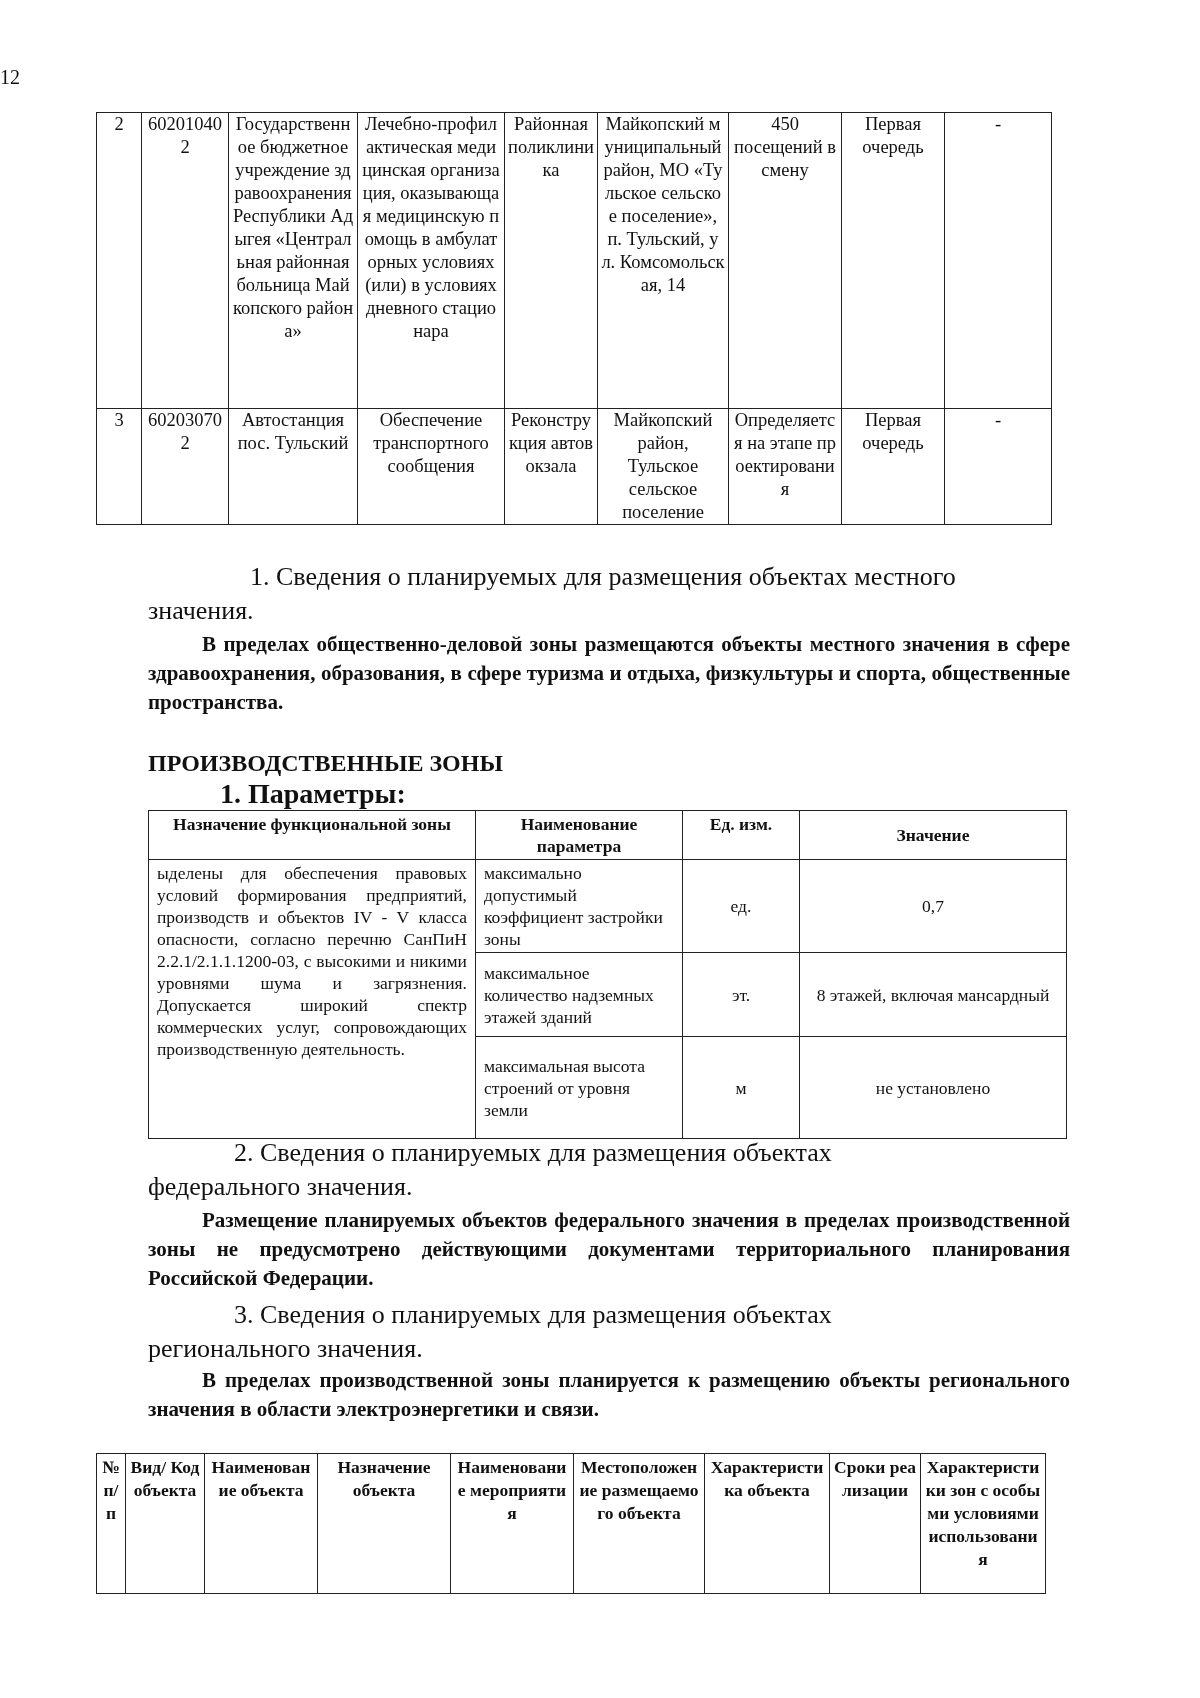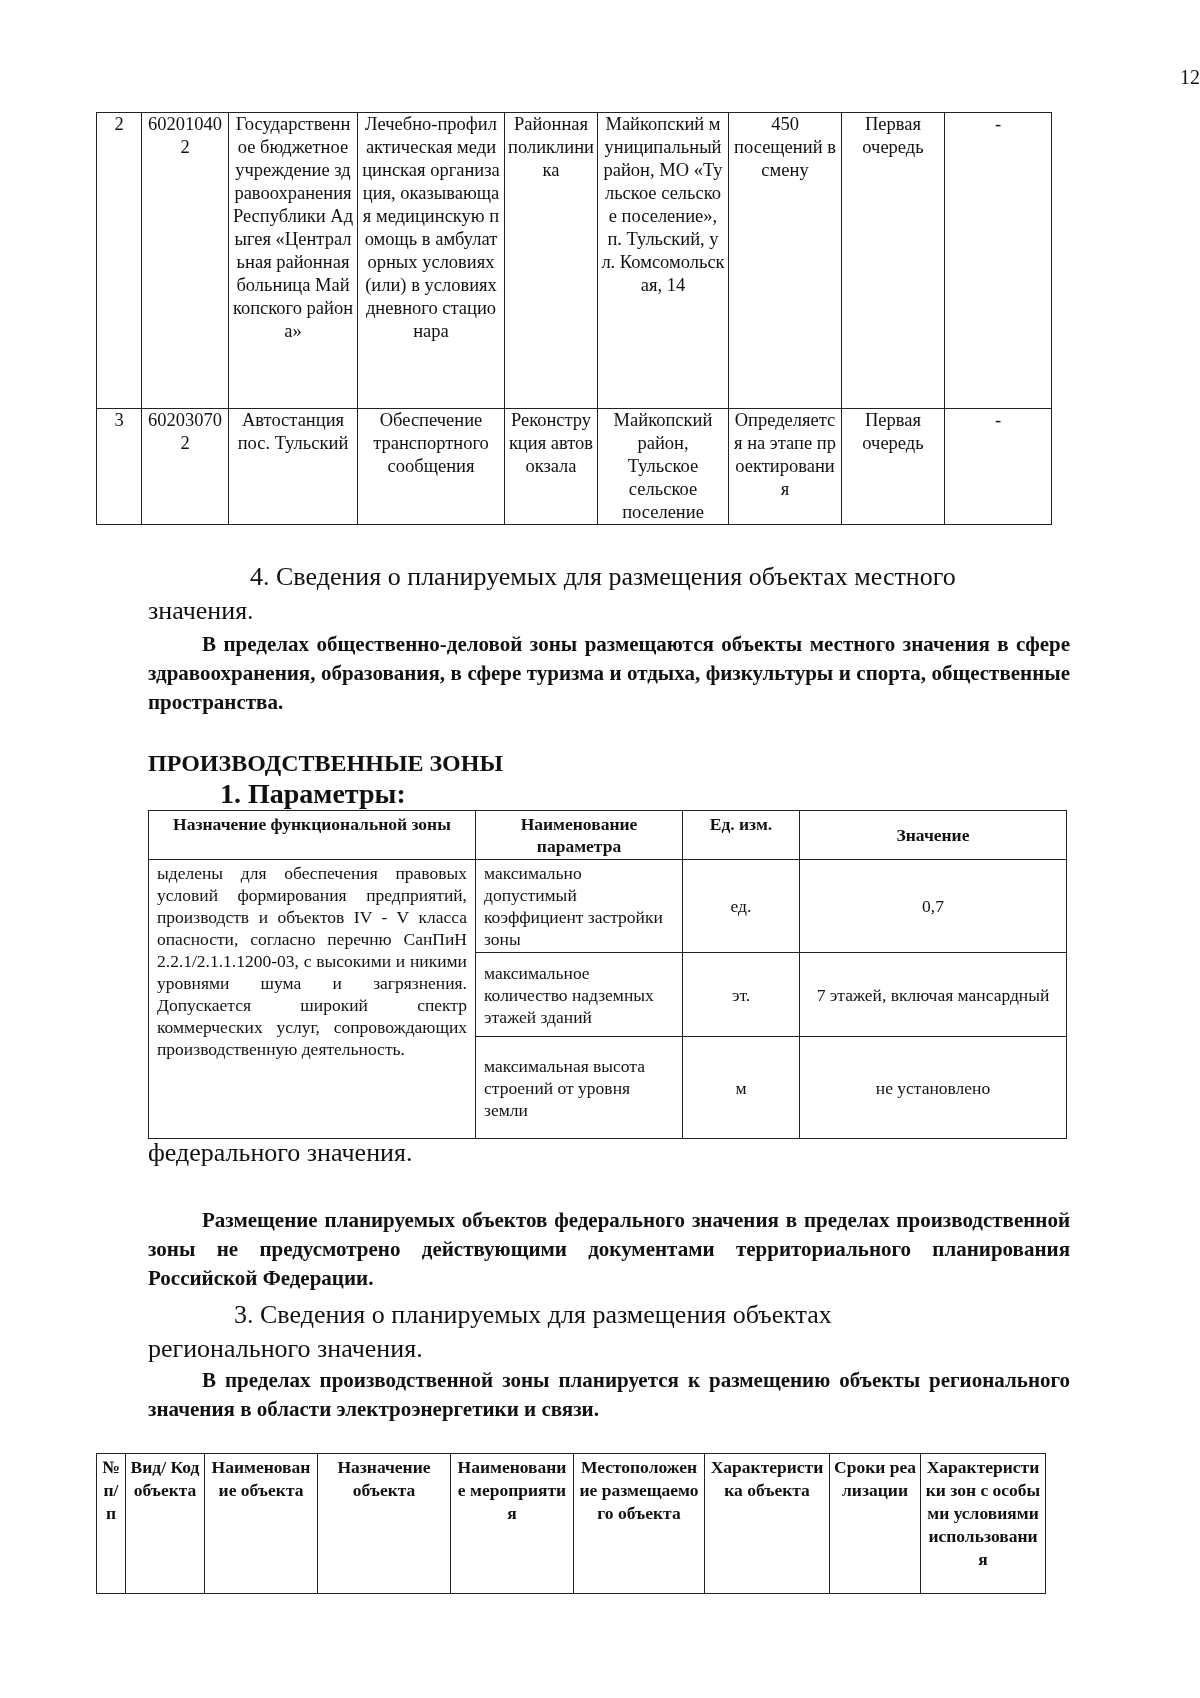--- a/index.html
+++ b/index.html
@@ -1,19 +1,19 @@
 <!DOCTYPE html>
 <html><head>
 <meta charset="utf-8">
 <style>
   html, body { margin: 0; padding: 0; background: #ffffff; }
   body { width: 1200px; height: 1698px; position: relative; overflow: hidden;
          font-family: "Liberation Serif", "DejaVu Serif", serif; color: #111; }
   .abs { position: absolute; }
-  .page-num { left: 0; width: 1200px; top: 66px; text-align: right; font-size: 20px; }
+  .page-num { left: 0; width: 1200px; top: 66px; text-align: left; font-size: 20px; }
 
   table { border-collapse: collapse; }
   td, th { border: 1.5px solid #222; vertical-align: top; padding: 0 3px; }
 
   
   .t1 { left: 96px; top: 112px; font-size: 18.5px; line-height: 23px; }
   .t1 td { text-align: center; }
   .t1 .c-no { width: 38px; }
   .t1 .c-code { width: 80px; }
   .t1 .c-name { width: 122px; }
@@ -67,21 +67,21 @@
     <td class="c-event" style="word-break:break-all;"><span>Реконструкция автовокзала</span></td>
     <td class="c-loc"><span>Майкопский район, Тульское сельское поселение</span></td>
     <td class="c-char" style="word-break:break-all;"><span>Определяется на этапе проектирования</span></td>
     <td class="c-term"><span>Первая очередь</span></td>
     <td class="c-zone">-</td>
   </tr>
 </tbody>
   </table>
 
 <div class="abs heading" style="left:148px; top:560px; width:930px;">
-  <div style="padding-left:102px;">4. Сведения о планируемых для размещения объектах местного</div>
+  <div style="padding-left:102px;">1. Сведения о планируемых для размещения объектах местного</div>
   <div>значения.</div>
 </div>
 <div class="abs para indent" style="left:148px; top:630px; width:922px;">В пределах общественно-деловой зоны размещаются объекты местного значения в сфере здравоохранения, образования, в сфере туризма и отдыха, физкультуры и спорта, общественные пространства.</div>
 
 <div class="abs" style="left:148px; top:748px; font-size:24px; font-weight:bold; line-height:30px;">ПРОИЗВОДСТВЕННЫЕ ЗОНЫ</div>
 <div class="abs" style="left:220px; top:778px; font-size:28px; font-weight:bold; line-height:32px;">1. Параметры:</div>
 
 <table class="abs t2">
   <tbody>
       <tr style="height:48px;">
@@ -92,31 +92,32 @@
   </tr>
   <tr style="height:92px;">
     <td class="zone-desc" rowspan="3" style="text-align-last:auto;">ыделены для обеспечения правовых условий формирования предприятий, производств и объектов IV - V класса опасности, согласно перечню СанПиН 2.2.1/2.1.1.1200-03, с высокими и никими уровнями шума и загрязнения. Допускается широкий спектр коммерческих услуг, сопровождающих производственную деятельность.</td>
     <td class="param">максимально допустимый коэффициент застройки зоны</td>
     <td class="unit">ед.</td>
     <td class="val">0,7</td>
   </tr>
   <tr style="height:84px;">
     <td class="param" style="vertical-align:middle;">максимальное количество надземных этажей зданий</td>
     <td class="unit">эт.</td>
-    <td class="val">7 этажей, включая мансардный</td>
+    <td class="val">8 этажей, включая мансардный</td>
   </tr>
   <tr style="height:102px;">
     <td class="param" style="vertical-align:middle;">максимальная высота строений от уровня земли</td>
     <td class="unit">м</td>
     <td class="val">не установлено</td>
   </tr>
 </tbody>
   </table>
 
 <div class="abs heading" style="left:148px; top:1136px; width:930px;">
+  <div style="padding-left:86px;">2. Сведения о планируемых для размещения объектах</div>
   <div>федерального значения.</div>
 </div>
 <div class="abs para indent" style="left:148px; top:1206px; width:922px;">Размещение планируемых объектов федерального значения в пределах производственной зоны не предусмотрено действующими документами территориального планирования Российской Федерации.</div>
 
 <div class="abs heading" style="left:148px; top:1298px; width:930px;">
   <div style="padding-left:86px;">3. Сведения о планируемых для размещения объектах</div>
   <div>регионального значения.</div>
 </div>
 <div class="abs para indent" style="left:148px; top:1366px; width:922px;">В пределах производственной зоны планируется к размещению объекты регионального значения в области электроэнергетики и связи.</div>
 

